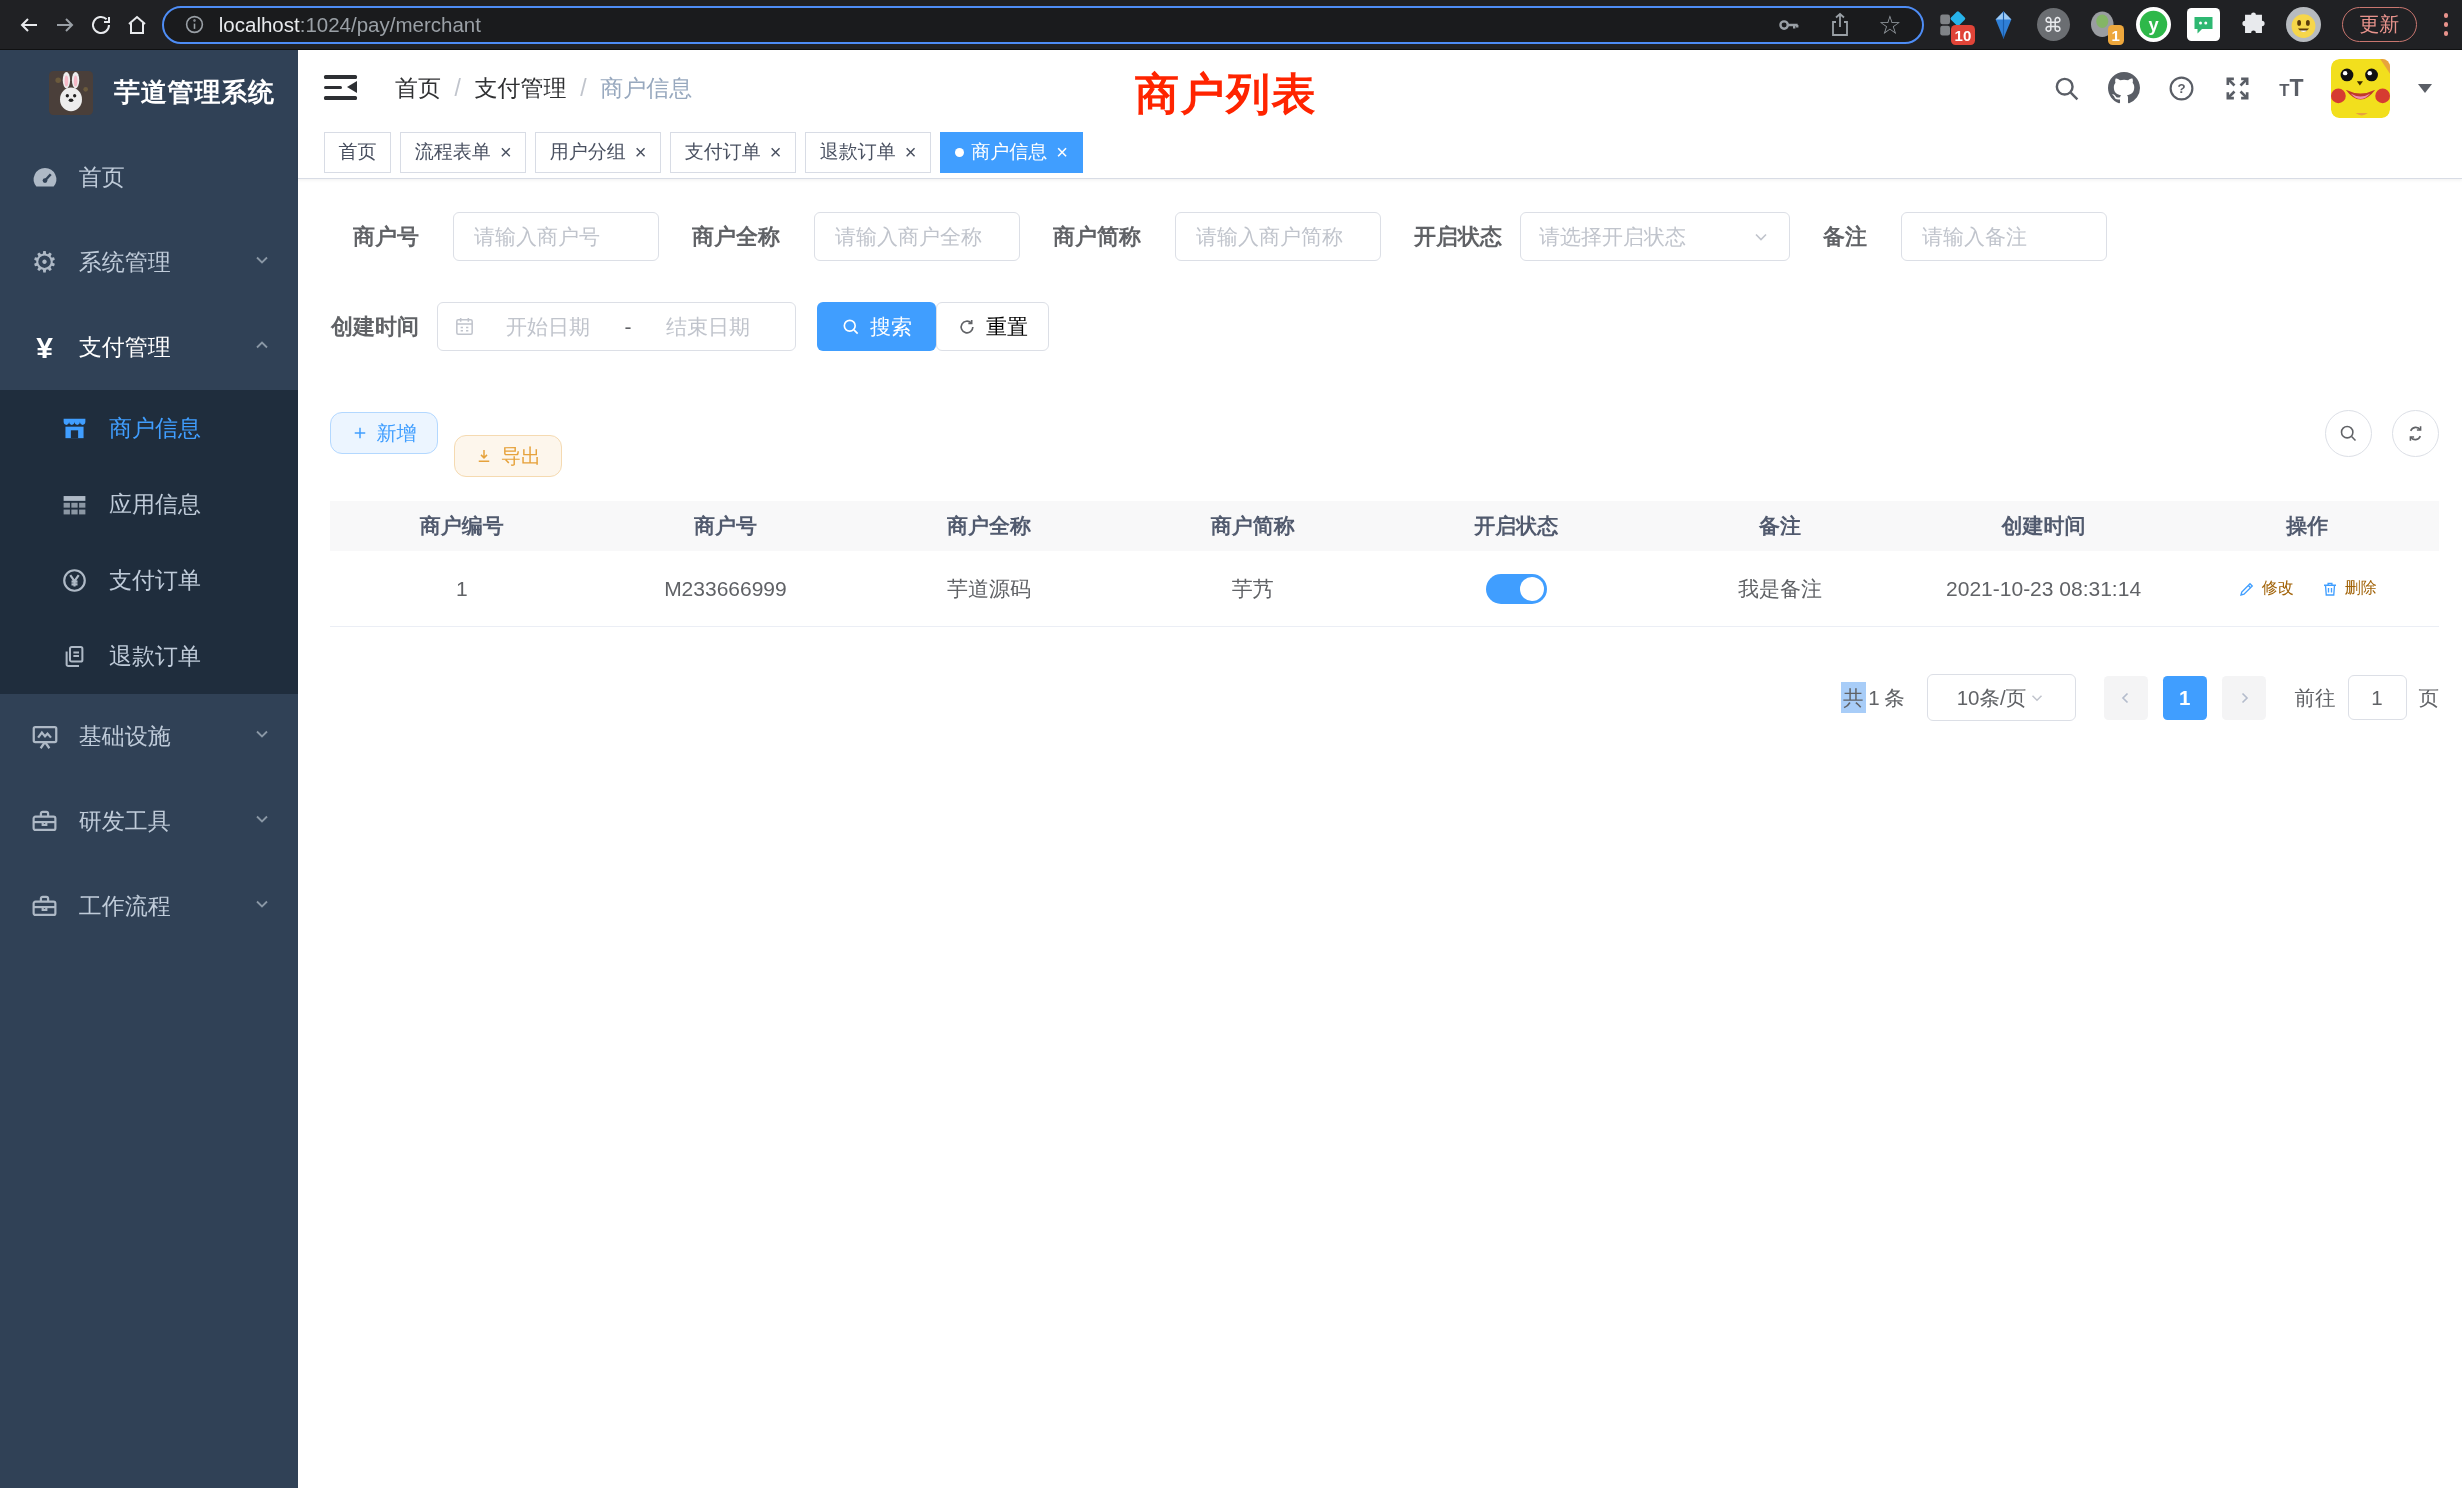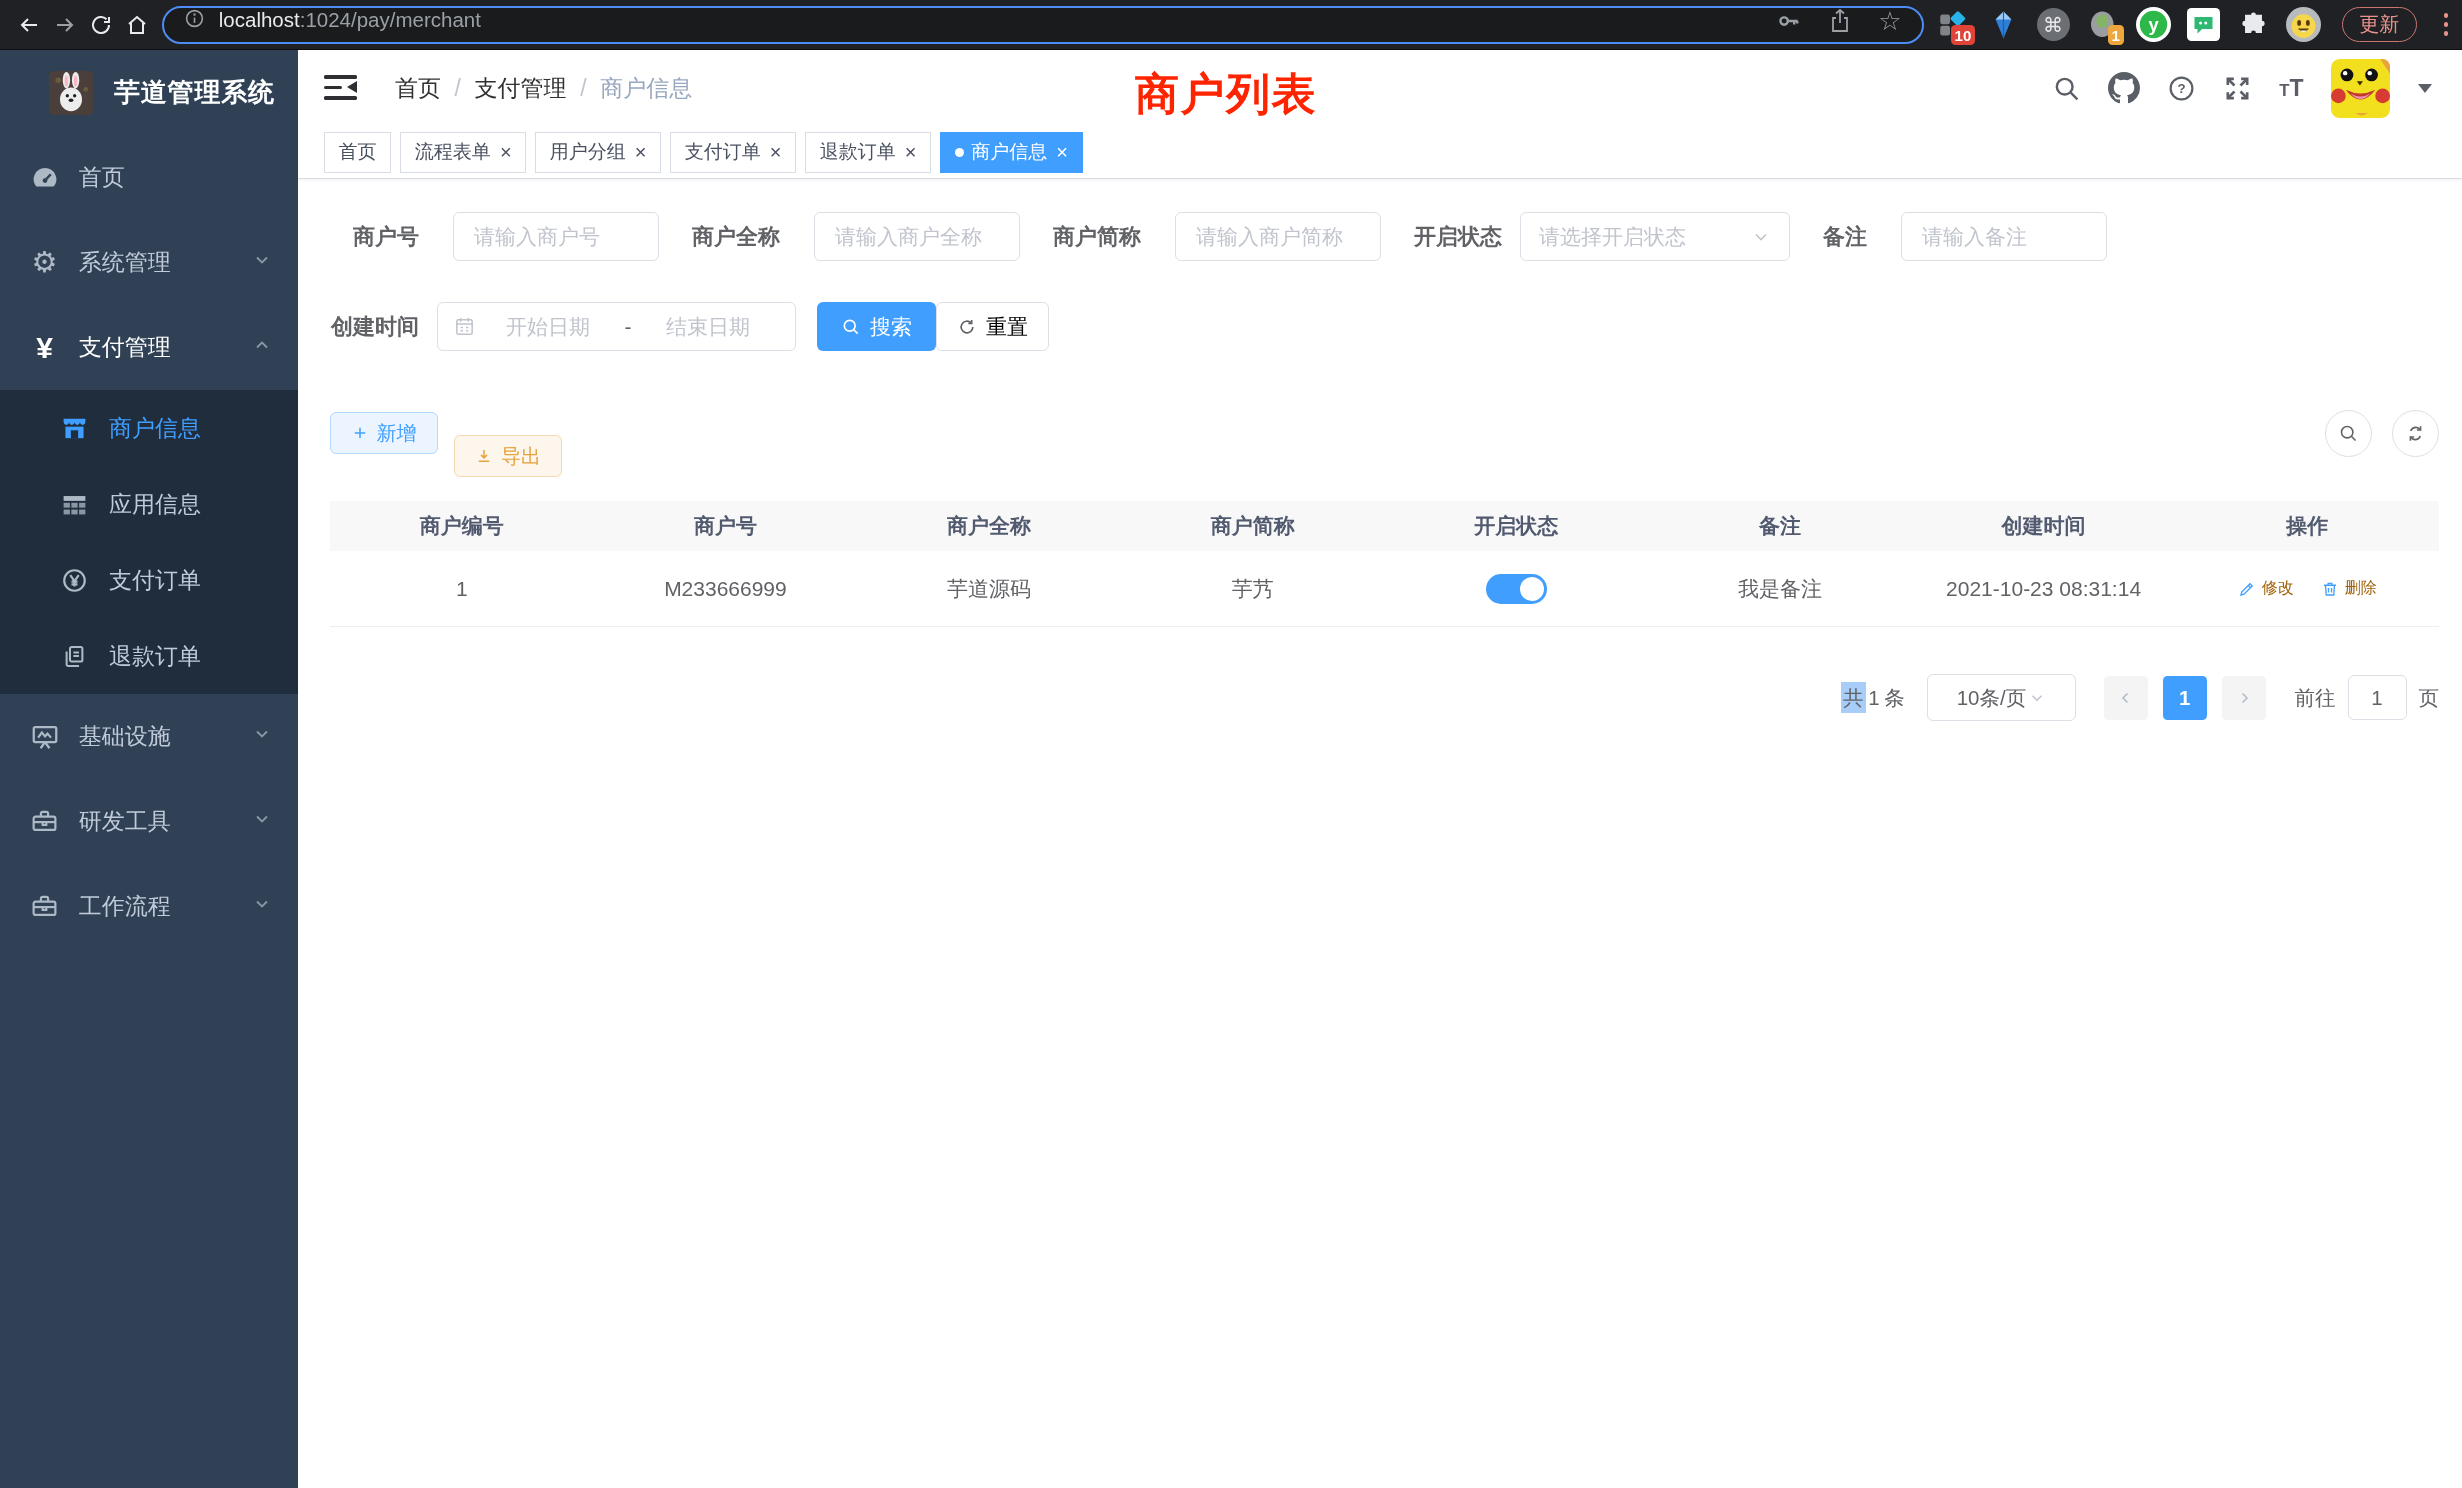--- a/index.html
+++ b/index.html
@@ -5,21 +5,21 @@
   * { margin:0; padding:0; box-sizing:border-box; }
   html,body { width:2462px; height:1489px; overflow:hidden; background:#fff;
     font-family:"Liberation Sans","DejaVu Sans",sans-serif; }
 
   
   .browser-bar { height:50px; background:#202124; display:flex; align-items:center;
     padding:0 13.6px 0 10.6px; border-bottom:0.8px solid #101112; }
   .nav-ic { width:36px; height:36px; border-radius:50%; display:flex; align-items:center;
     justify-content:center; flex:0 0 auto; }
   .url-bar { flex:1 1 auto; height:38px; margin:0 12px 0 7.6px; background:#1a1b1d;
-    border:2.3px solid #4e8df6; border-radius:21px; display:flex; align-items:flex-start;
+    border:2.3px solid #4e8df6; border-radius:21px; display:flex; align-items:center;
     padding:0 20px; min-width:0; }
   .url-host { color:#e8eaed; font-size:20.5px; font-weight:500; margin-left:13.6px; white-space:nowrap; }
   .url-rest { color:#9aa0a6; font-size:20.5px; white-space:nowrap; }
   .url-right { margin-left:auto; display:flex; align-items:center; gap:26px; }
   .ext-row { display:flex; align-items:center; gap:15px; flex:0 0 auto; }
   .ext { width:35px; height:35px; position:relative; display:flex; align-items:center; justify-content:center; }
   .badge { position:absolute; border-radius:4.5px; color:#fff; font-size:15px; line-height:1;
     padding:2.3px 3.8px; font-weight:700; }
   .badge.red { background:#e04438; right:-4.5px; bottom:-3px; }
   .badge.orange { background:#eda73c; right:-3px; bottom:-3px; color:#fff; }
@@ -98,21 +98,21 @@
   .f-select span { font-size:21px; color:#c0c4cc; }
   .date-range { width:359px; height:49px; border:0.8px solid #dcdfe6; border-radius:6px;
     display:flex; align-items:center; padding:0 15px; }
   .dr-text { flex:1; text-align:center; font-size:21px; color:#c0c4cc; white-space:nowrap; }
   .dr-sep { font-size:21px; color:#606266; padding:0 4.5px; }
   .btn { height:49px; border-radius:6px; display:flex; align-items:center; gap:9px;
     font-size:21px; cursor:pointer; border:0.8px solid transparent; }
   .btn-search { background:#409eff; color:#fff; padding:0 23px; margin-left:21px; }
   .btn-reset { background:#fff; color:#000000; border-color:#dcdfe6; padding:0 20px; }
   .toolbar-row { display:flex; align-items:center; margin-bottom:24px; }
-  .btn-sm { height:42px; border-radius:6px; display:flex; align-items:center; gap:7.6px;
+  .btn-sm { height:42px; border-radius:12px; display:flex; align-items:center; gap:7.6px;
     font-size:20px; padding:0 20px; cursor:pointer; }
   .btn-add { background:#ecf5ff; border:0.8px solid #b3d8ff; color:#409eff; }
   .btn-export { background:#fdf6ec; border:0.8px solid #f5dab1; color:#e6a23c; margin-left:16.7px;margin-top:46px; }
   .circle-btn { width:47px; height:47px; border-radius:50%; border:0.8px solid #dcdfe6; background:#fff;
     display:flex; align-items:center; justify-content:center; cursor:pointer; }
   .circle-btn.first { margin-left:auto; }
   .circle-btn + .circle-btn { margin-left:20px; }
 
   
   .tbl { width:100%; }

